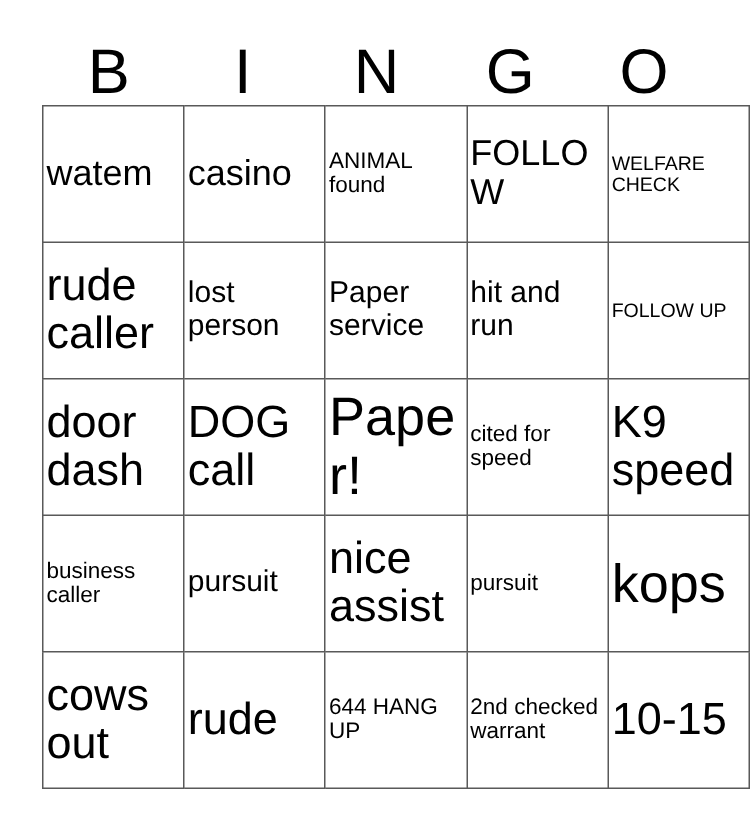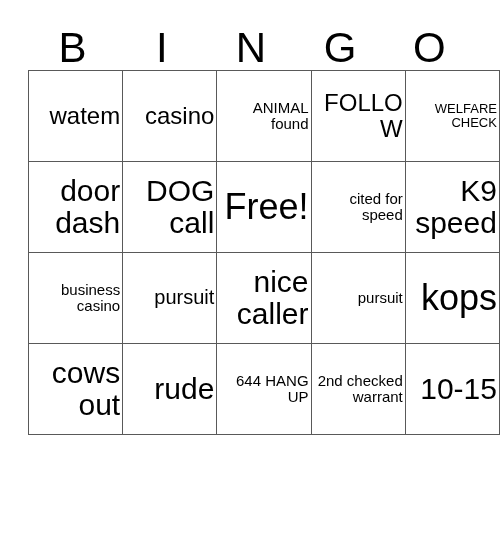--- a/index.html
+++ b/index.html
@@ -39,21 +39,21 @@
   .grid {
     width: 446px;
     border-collapse: collapse;
     table-layout: fixed;
   }
   .grid td {
     border: 1px solid #595959;
     width: 89.2px;
     height: 88px;
     padding: 1px 2px;
-    text-align: right;
+    text-align: left;
     vertical-align: middle;
     color: #000000;
     background: #ffffff;
     overflow: hidden;
   }
   .cell-text {
     display: block;
     line-height: 1.08;
     word-wrap: break-word;
   }
@@ -92,44 +92,61 @@
           </td>
         <td>
             <span class="cell-text fs-md">FOLLOW</span>
           </td>
         <td>
             <span class="cell-text fs-xxs">WELFARE CHECK</span>
           </td>
       </tr>
       <tr>
         <td>
+            <span class="cell-text fs-lg">rude caller</span>
+          </td>
+        <td>
+            <span class="cell-text fs-sm">lost person</span>
+          </td>
+        <td>
+            <span class="cell-text fs-sm">Paper service</span>
+          </td>
+        <td>
+            <span class="cell-text fs-sm">hit and run</span>
+          </td>
+        <td>
+            <span class="cell-text fs-xxs">FOLLOW UP</span>
+          </td>
+      </tr>
+      <tr>
+        <td>
             <span class="cell-text fs-lg">door dash</span>
           </td>
         <td>
             <span class="cell-text fs-lg">DOG call</span>
           </td>
         <td>
-            <span class="cell-text fs-xl">Free!</span>
+            <span class="cell-text fs-xl">Paper!</span>
           </td>
         <td>
             <span class="cell-text fs-xs">cited for speed</span>
           </td>
         <td>
             <span class="cell-text fs-lg">K9 speed</span>
           </td>
       </tr>
       <tr>
         <td>
-            <span class="cell-text fs-xs">business casino</span>
+            <span class="cell-text fs-xs">business caller</span>
           </td>
         <td>
             <span class="cell-text fs-sm">pursuit</span>
           </td>
         <td>
-            <span class="cell-text fs-lg">nice caller</span>
+            <span class="cell-text fs-lg">nice assist</span>
           </td>
         <td>
             <span class="cell-text fs-xs">pursuit</span>
           </td>
         <td>
             <span class="cell-text fs-xl">kops</span>
           </td>
       </tr>
       <tr>
         <td>

